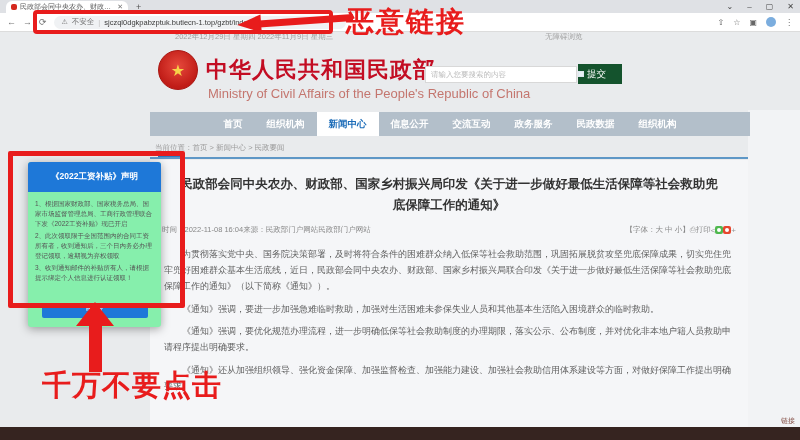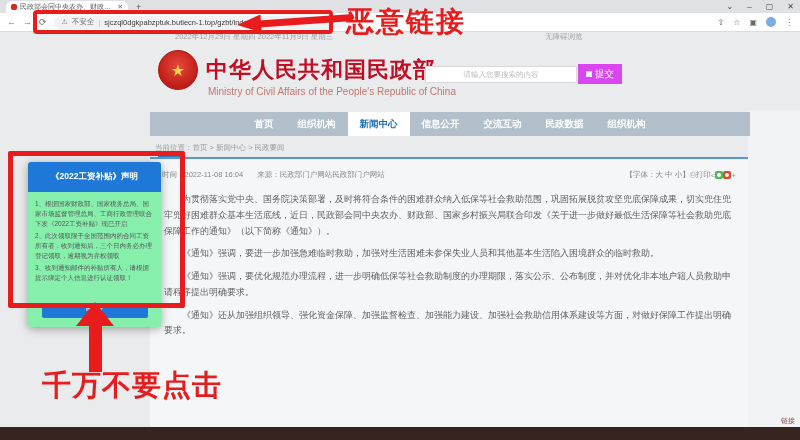--- a/index.html
+++ b/index.html
@@ -39,45 +39,45 @@
   .date-row { position:absolute; left:175px; top:0px; font-size:7.5px; color:#a0a0a0; white-space:nowrap; }
   .a11y { position:absolute; left:545px; top:0px; font-size:7.5px; color:#a0a0a0; }
 
   .site-header { position:absolute; left:150px; top:10px; width:600px; height:68px; }
   .emblem { position:absolute; left:8px; top:8px; width:40px; height:40px; border-radius:50%;
     background:radial-gradient(circle at 50% 40%, #e6493c 0%, #c01c17 70%);
     display:flex; align-items:center; justify-content:center; color:#f7d349; font-size:16px;
     border:1px solid #a91511; }
   .site-title { position:absolute; left:56px; top:13px; font-size:22px; font-weight:bold;
     color:#c30d23; letter-spacing:1px; white-space:nowrap; }
-  .site-subtitle { position:absolute; left:58px; top:44px; font-size:10px; color:#c4766f; white-space:nowrap; }
+  .site-subtitle { position:absolute; left:58px; top:44px; font-size:13px; color:#c4766f; white-space:nowrap; }
   .search-box { position:absolute; left:275px; top:24px; width:152px; height:17px; background:#fff;
-    border:1px solid #d8d8d8; font-size:7.5px; color:#444; padding:0 5px;text-align:center; }
+    border:1px solid #d8d8d8; font-size:7.5px; color:#444; padding:0 5px; }
   .search-box::placeholder { color:#bbb; }
-  .submit-btn { position:absolute; left:428px; top:22px; width:44px; height:20px; background:#d946ef;
-    border:none; color:#fff; font-size:9.5px; display:flex; align-items:center; justify-content:center;
+  .submit-btn { position:absolute; left:428px; top:22px; width:44px; height:20px; background:#14532d;
+    border:none; color:#fff; font-size:9.5px; display:flex; align-items:center; 
     gap:3px; cursor:pointer; }
   .broken-img { width:6px; height:6px; border:1px solid #dfe9f0; background:#e8f1f6; display:inline-block; }
 
   .navbar { position:absolute; left:150px; top:80px; width:600px; height:24px; background:#b3bfca;
     display:flex; align-items:stretch; justify-content:center; }
   .nav-item { color:#fff; font-size:9.5px; font-weight:bold; display:flex; align-items:center;
     padding:0 12px; cursor:pointer; white-space:nowrap; }
   .nav-item.active { background:#fff; color:#1a6bb8; }
 
   .breadcrumb { position:absolute; left:155px; top:111px; font-size:7.5px; color:#999; }
   .crumb-accent { position:absolute; left:158px; top:123px; width:24px; height:4px; background:#2b7bc0; }
   .crumb-line { position:absolute; left:150px; top:125px; width:598px; height:2px; background:#5e97c6; }
 
   .article { position:absolute; left:150px; top:128px; width:598px; height:267px; background:#f5f6f8; }
   .article-title { margin:14px 28px 0 28px; text-align:center; font-size:12.5px; font-weight:bold;
     color:#333; line-height:1.65; }
   .meta-row { margin:10px 12px 0 12px; display:flex; justify-content:space-between;
     align-items:center; font-size:7.5px; color:#888; }
-  .meta-left { display:flex; gap:14px; }
+  .meta-left { display:flex; }
   .meta-right { display:flex; align-items:center; }
   .share-sq { width:8px; height:8px; border-radius:2px; display:inline-block; position:relative; }
   .share-sq::after { content:""; position:absolute; left:2px; top:2px; width:4px; height:4px;
     border-radius:50%; background:#fff; }
   .wechat { background:#4fb84e; }
   .weibo  { background:#e6462e; }
   .share-plus { color:#999; font-size:8px; }
   .body-text { margin:12px 14px 0 14px; }
   .body-text p { font-size:9px; color:#5f5f5f; line-height:1.75; text-indent:2em; margin-bottom:7px; }
 
@@ -170,29 +170,31 @@
       <span>提交</span>
     </button>
   </div>
 
   <div class="navbar">
     <span class="nav-item">首页</span>
     <span class="nav-item">组织机构</span>
     <span class="nav-item active">新闻中心</span>
     <span class="nav-item">信息公开</span>
     <span class="nav-item">交流互动</span>
+    <span class="nav-item">政务服务</span>
     <span class="nav-item">民政数据</span>
     <span class="nav-item">组织机构</span>
   </div>
 
   <div class="breadcrumb">当前位置：首页 &gt; 新闻中心 &gt; 民政要闻</div>
   <div class="crumb-accent"></div>
   <div class="crumb-line"></div>
 
   <div class="article">
+    <div class="article-title">民政部会同中央农办、财政部、国家乡村振兴局印发《关于进一步做好最低生活保障等社会救助兜底保障工作的通知》</div>
     <div class="meta-row">
       <div class="meta-left">
         <span>时间：2022-11-08 16:04</span>
         <span>来源：民政部门户网站民政部门户网站</span>
       </div>
       <div class="meta-right">
         <span>【字体：大 中 小】</span>
         <span>⎙</span>
         <span>打印</span>
         <span class="share-plus">˂</span>

